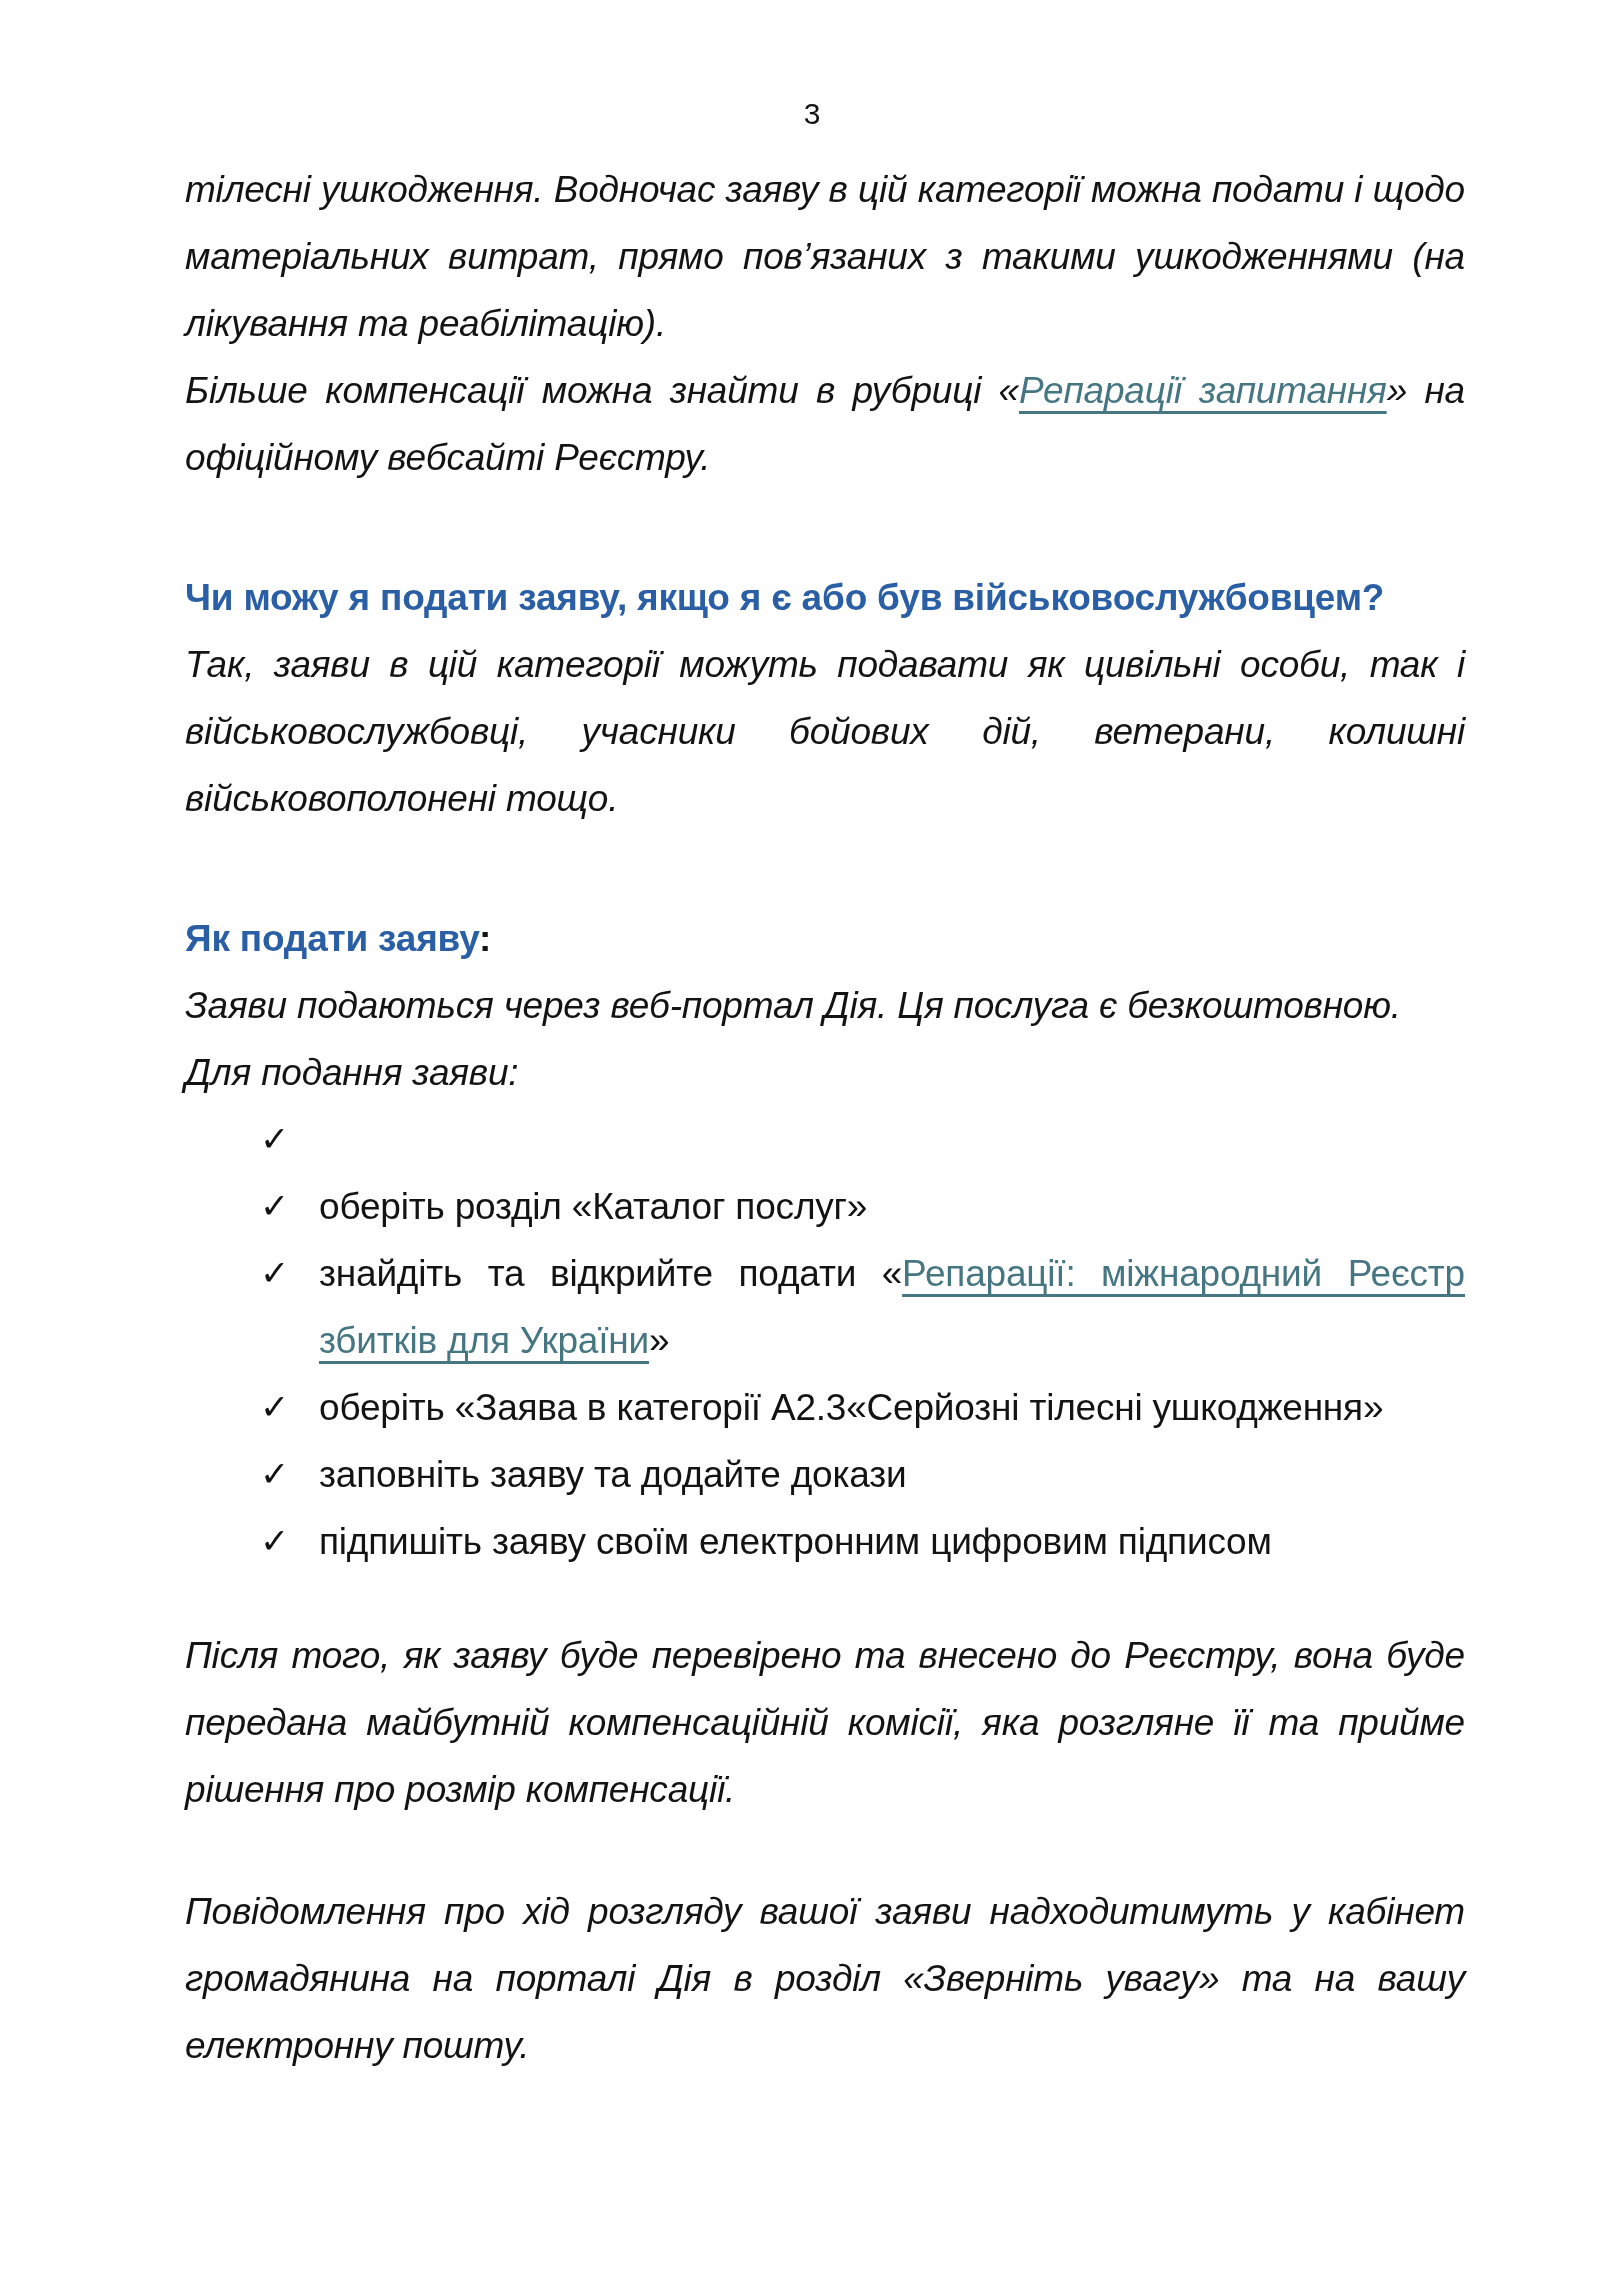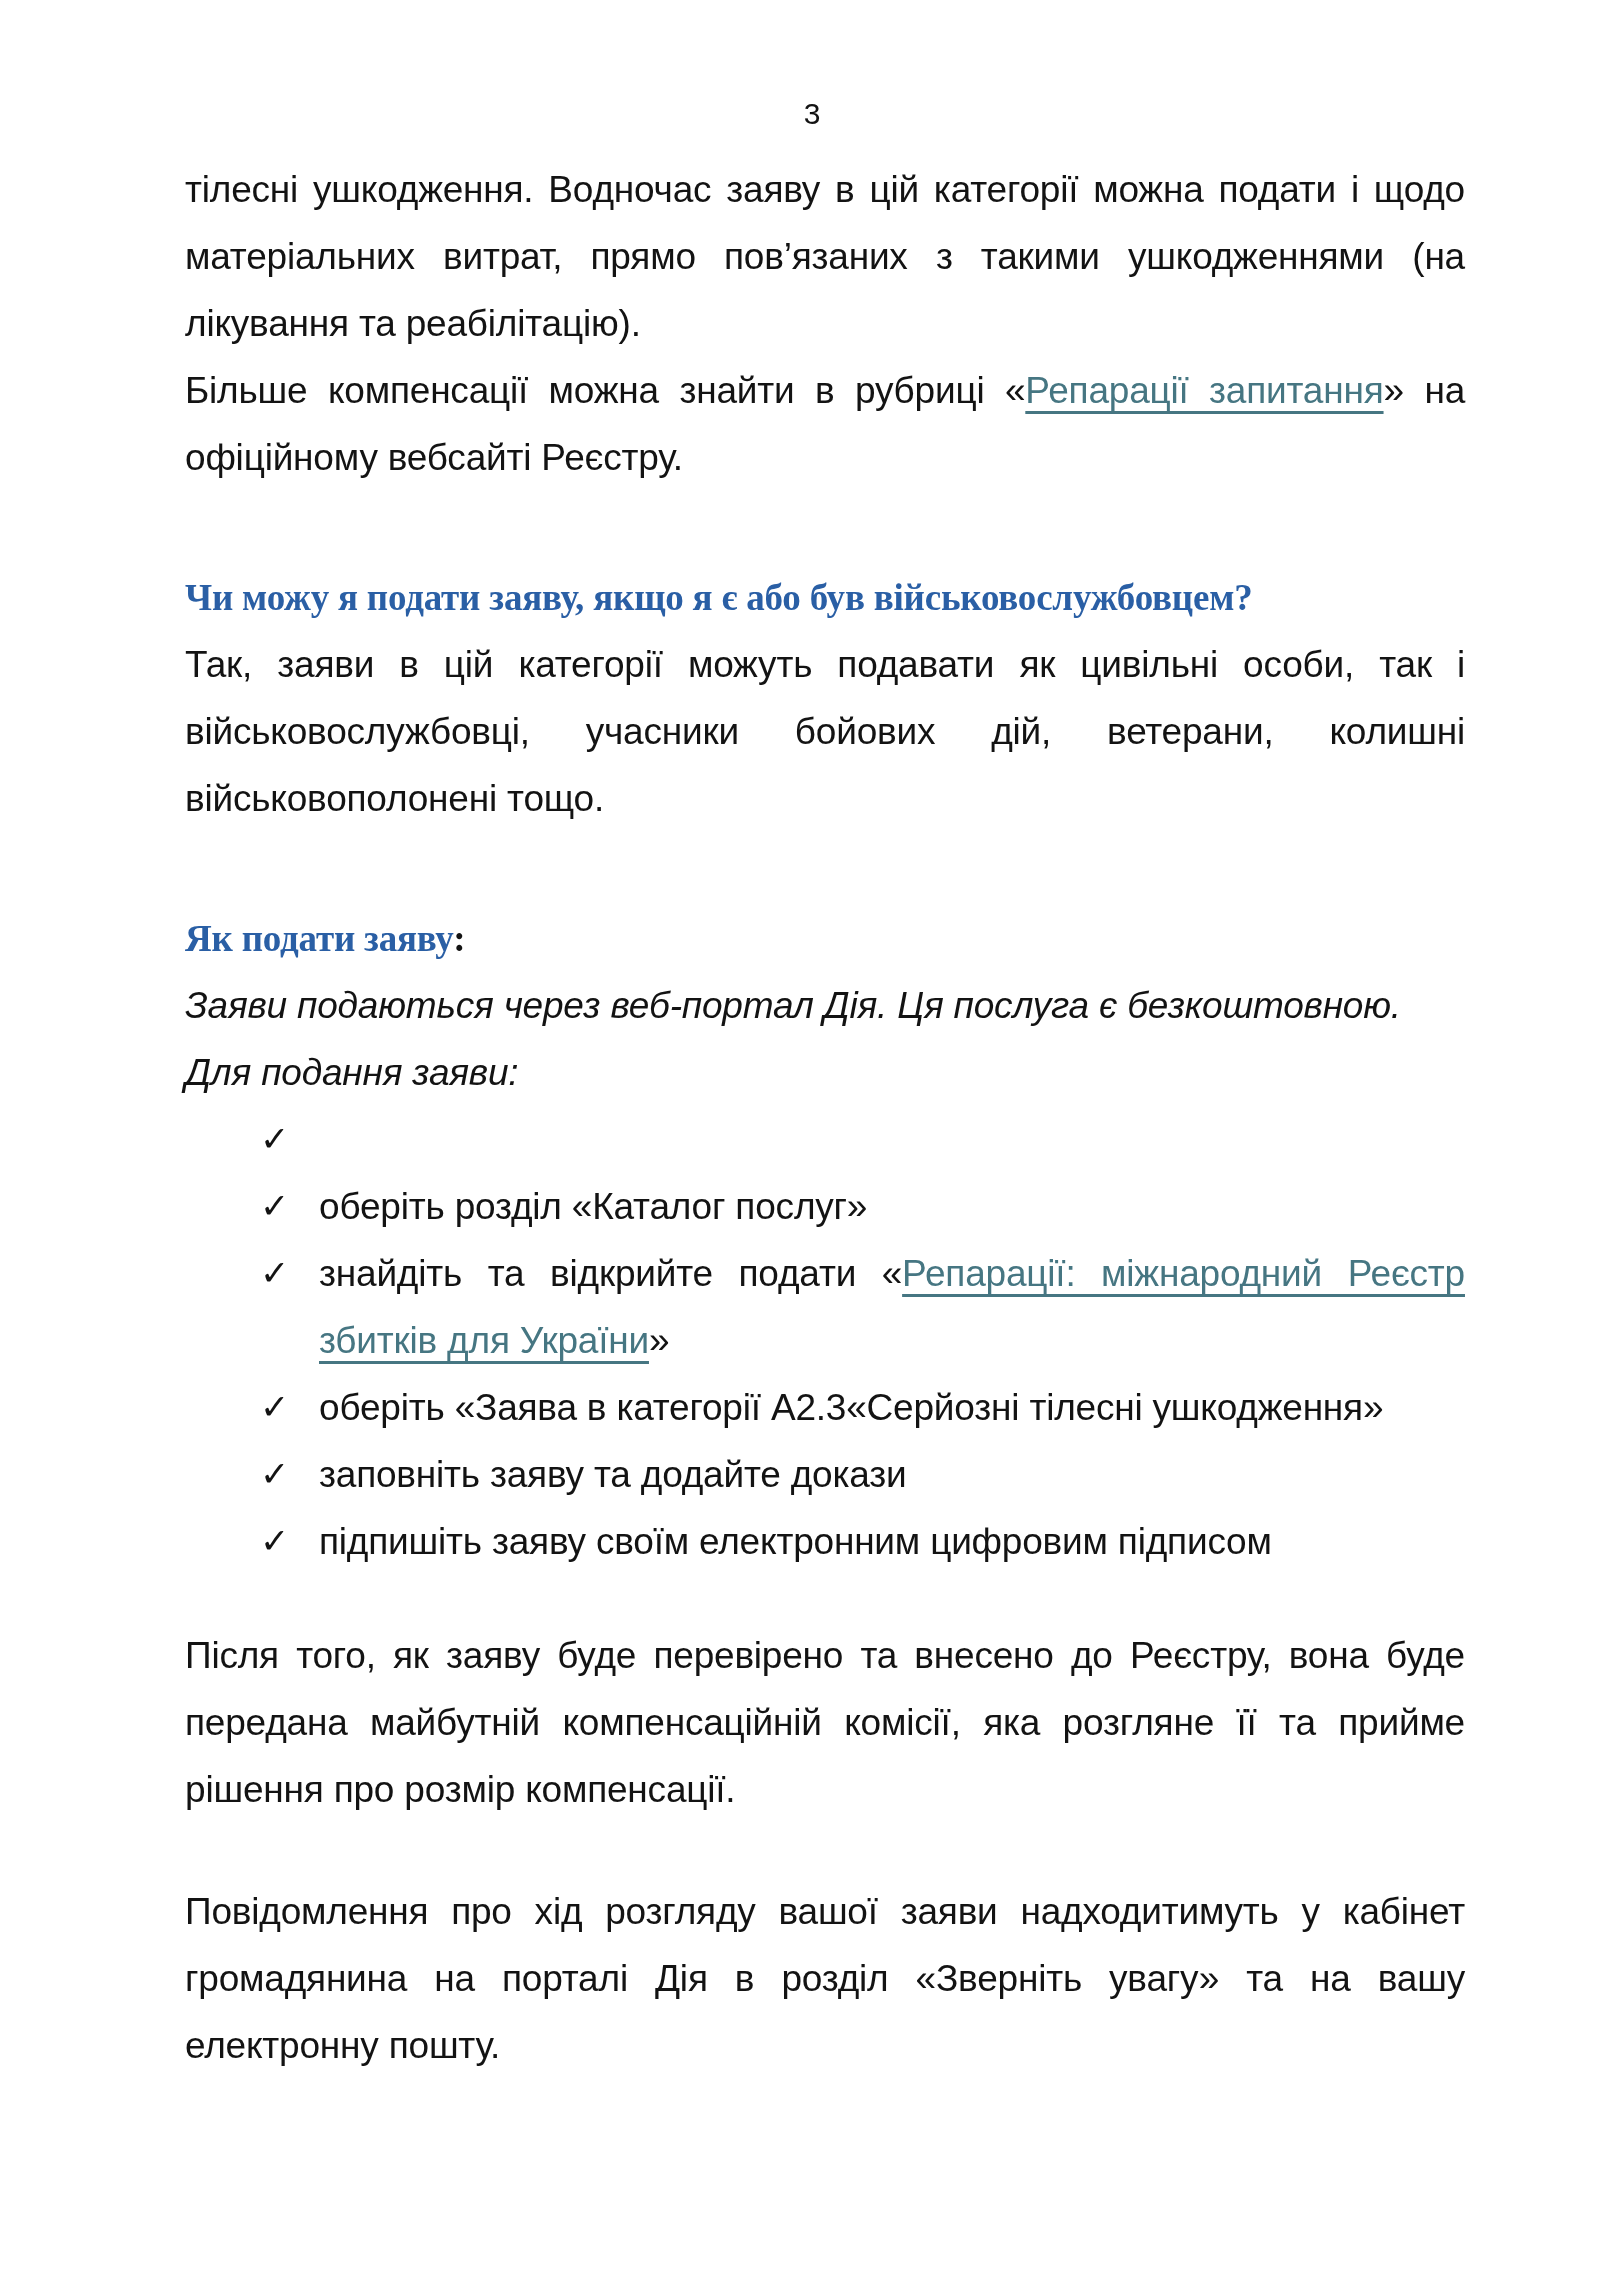--- a/index.html
+++ b/index.html
@@ -31,27 +31,26 @@
   }
   .content {
     position: absolute;
     left: 185px;
     top: 156px;
     width: 1280px;
     font-size: 37px;
     line-height: 67px;
     letter-spacing: -0.2px;
   }
-  .para { text-align: justify; }
+  .para { text-align: justify; font-style: italic; }
   .para-single { text-align: left; font-style: italic; }
   .heading {
     color: var(--heading-color);
     font-weight: bold;
     text-align: left;
-    font-family: Liberation Serif, serif;
   }
   .heading .colon { color: var(--text-color); }
   .gap-lg { height: 73px; }
   .gap-md { height: 47px; }
   .gap-sm { height: 55px; }
   a.doc-link {
     color: var(--link-color);
     text-decoration: underline;
     text-decoration-thickness: 2.6px;
     text-underline-offset: 7.9px;

